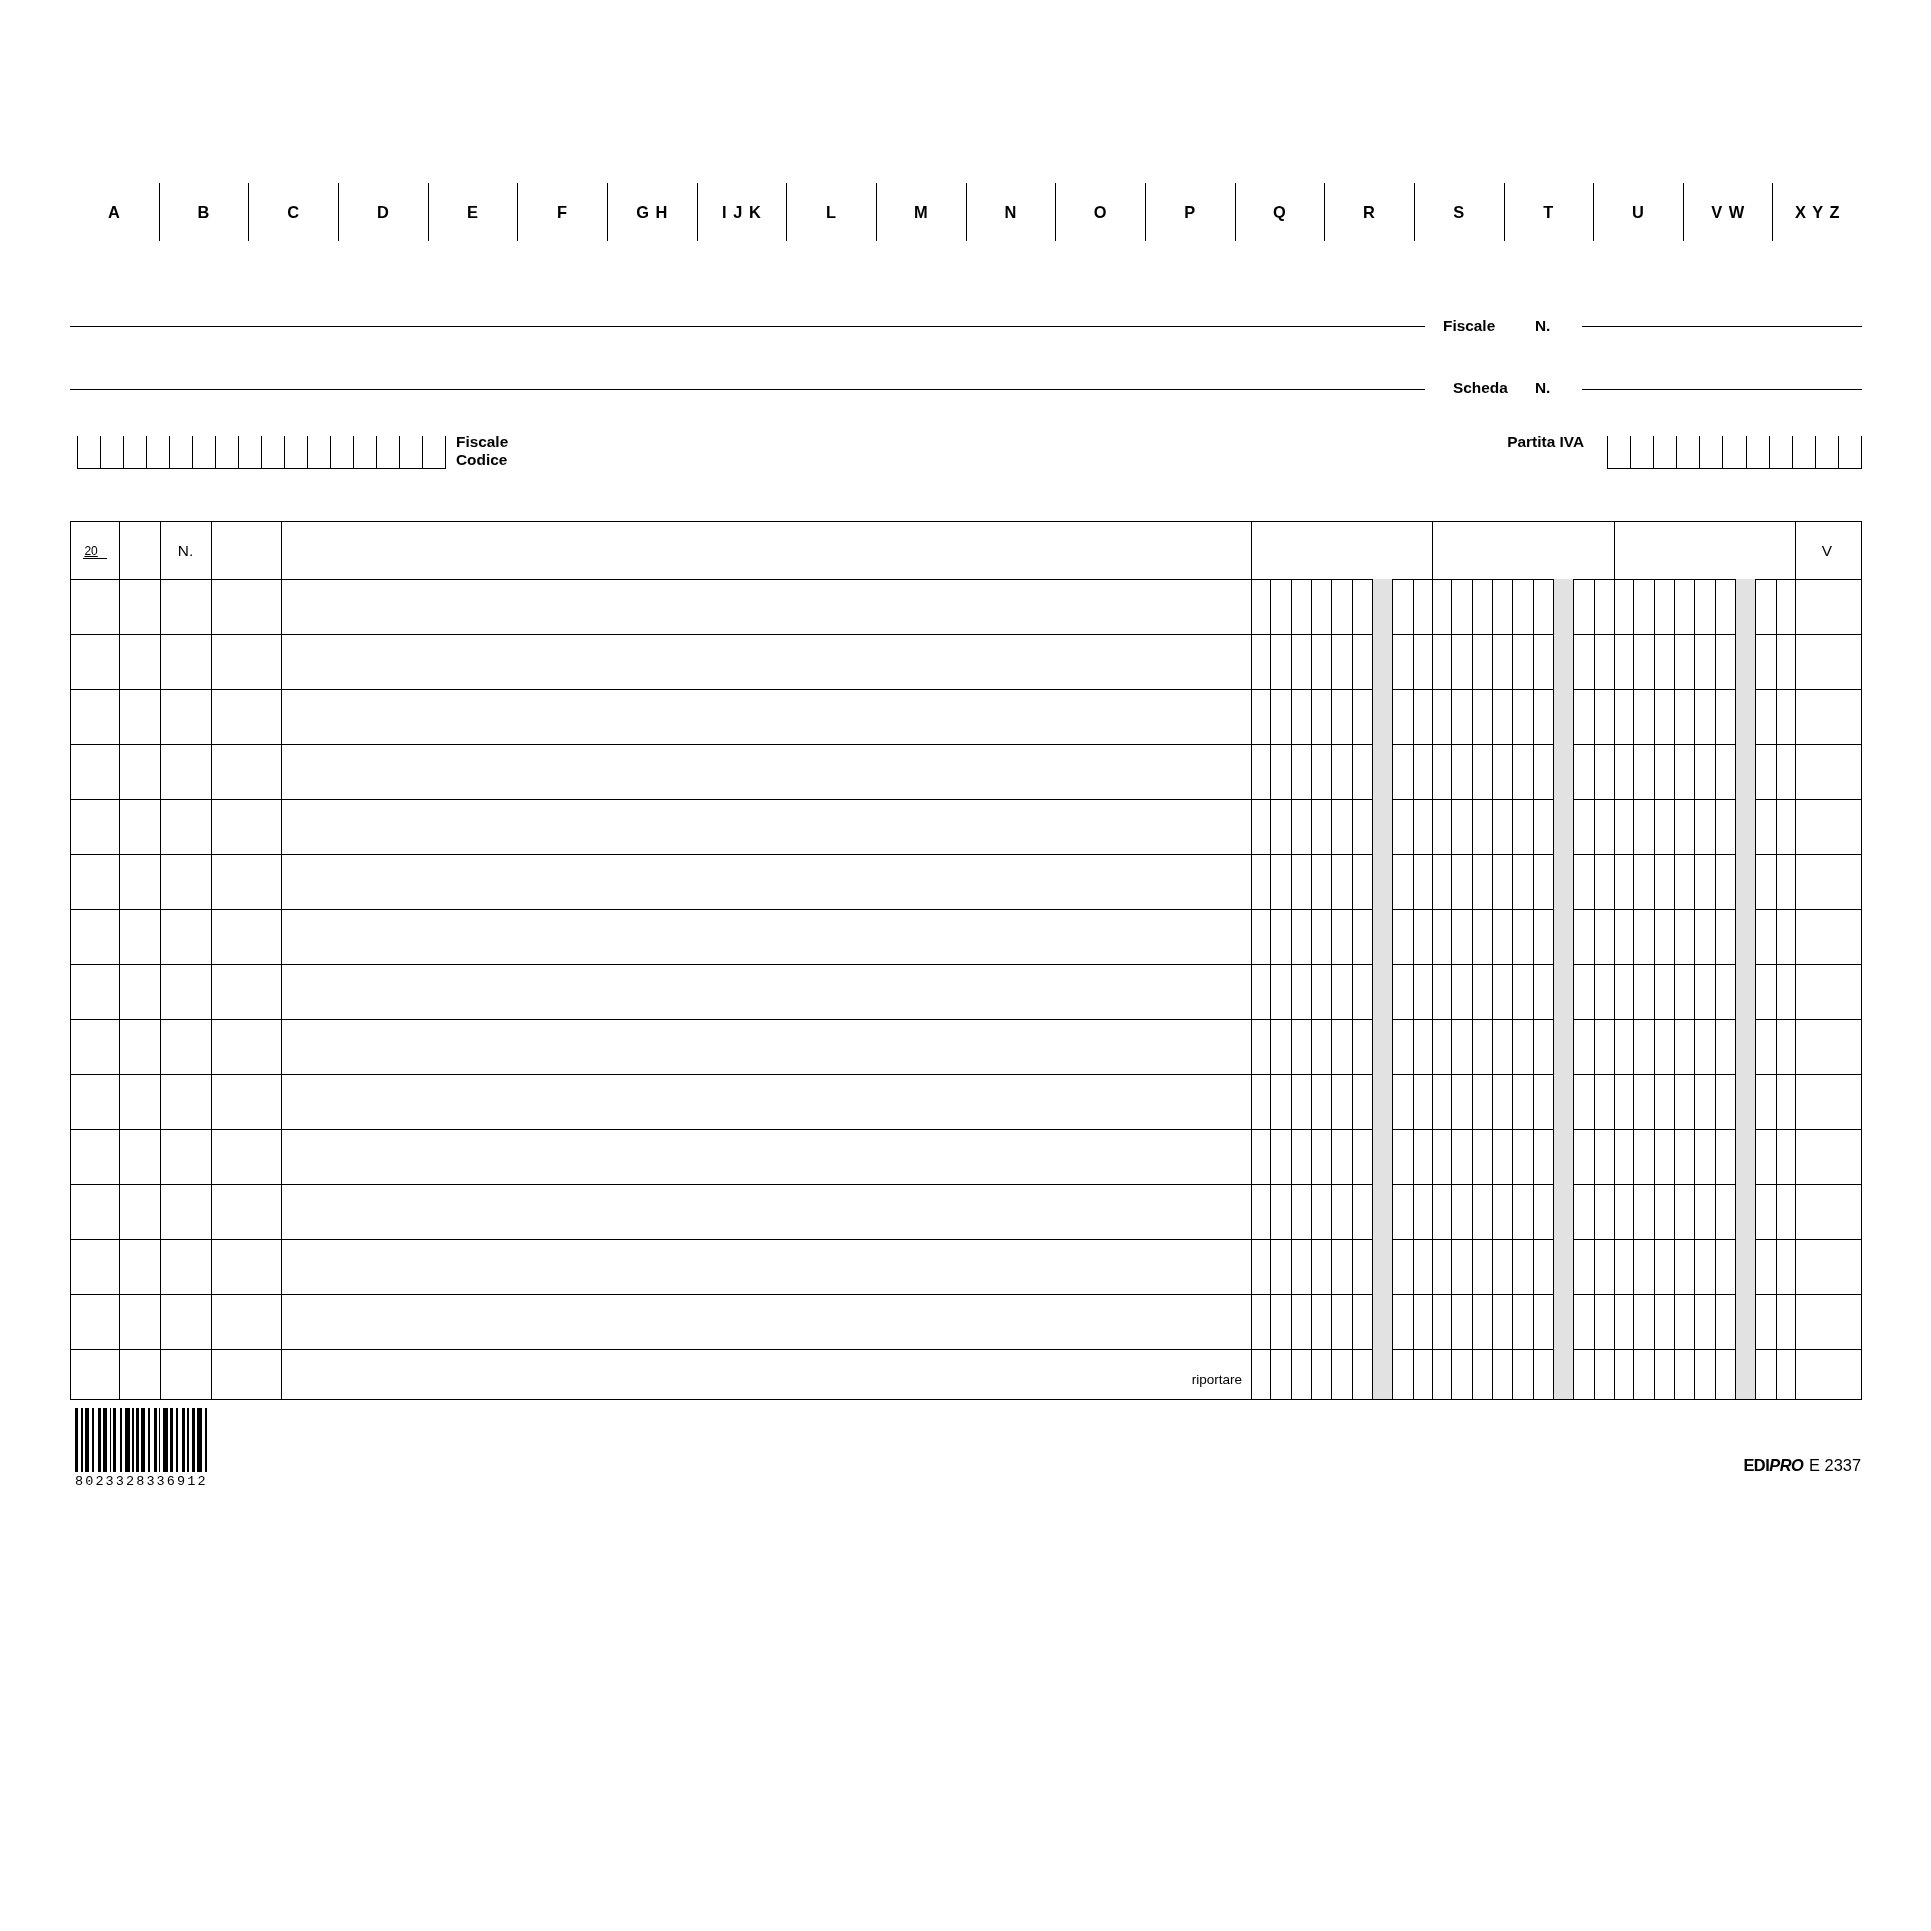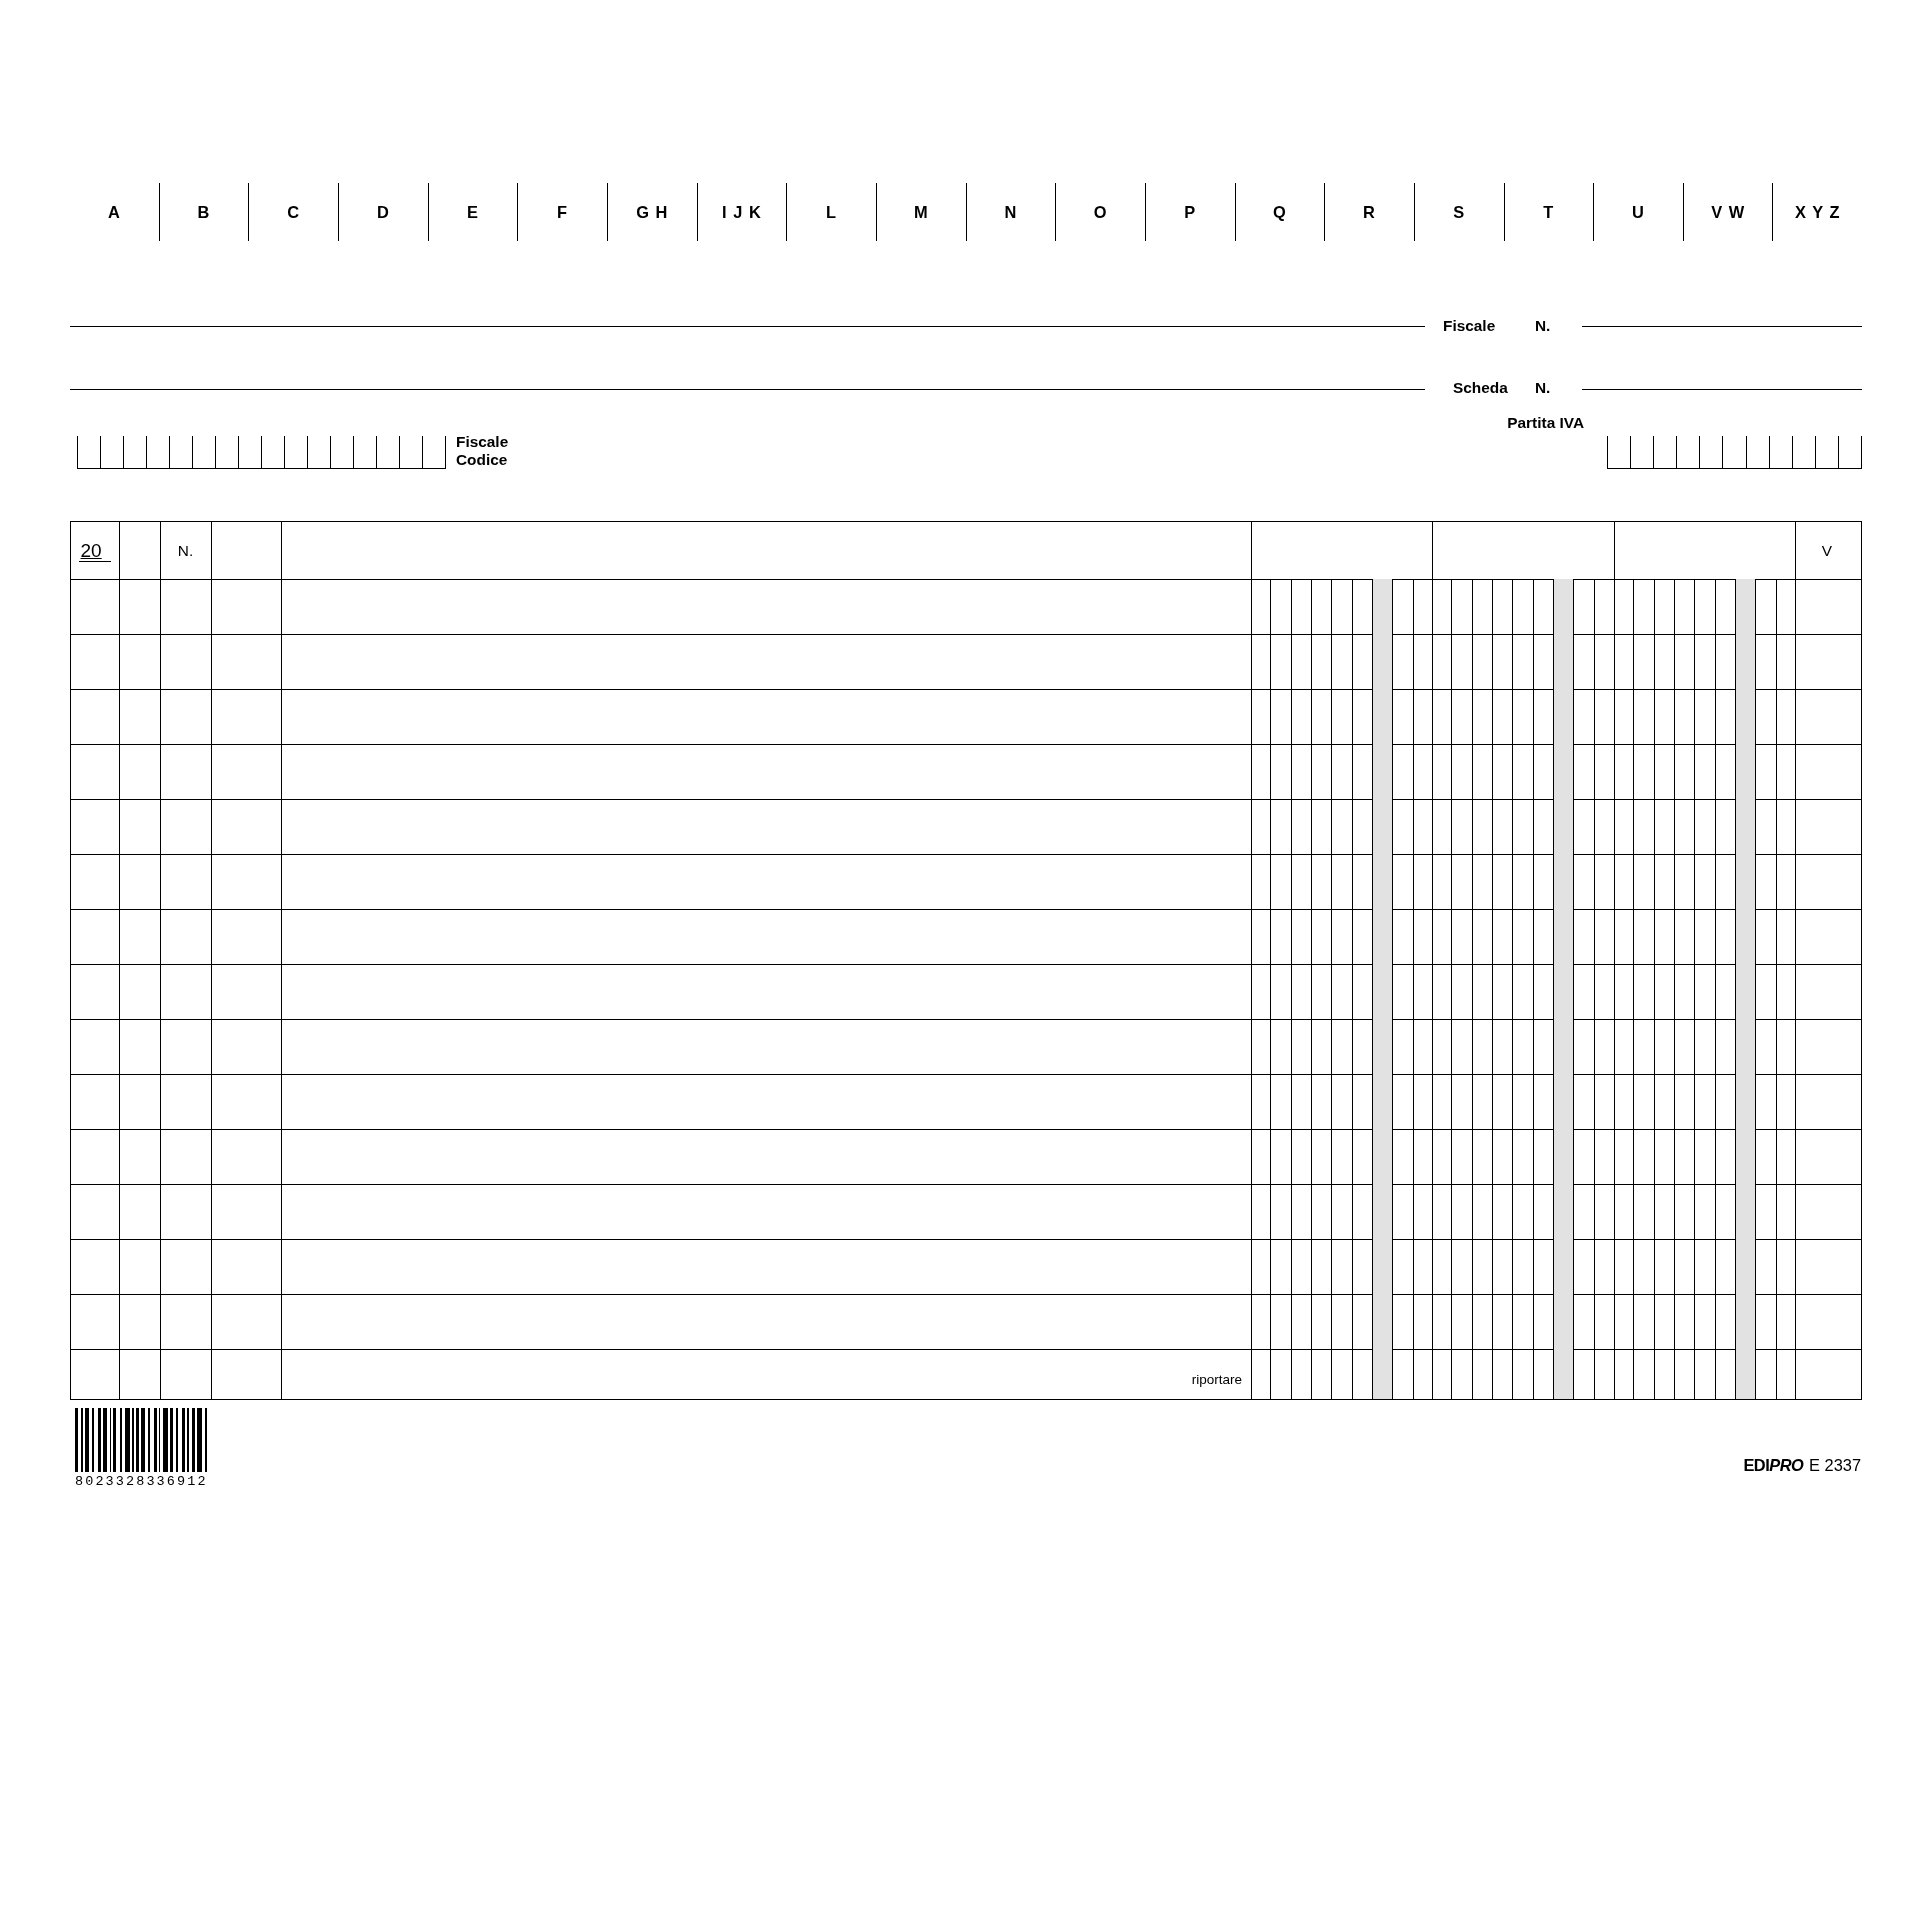--- a/index.html
+++ b/index.html
@@ -121,21 +121,21 @@
 
   .hdr-cell {
     position: absolute;
     font-size: 15.4px;
     display: flex;
     align-items: center;
     justify-content: center;
     white-space: nowrap;
   }
   .hdr-year {
-    font-size: 19px;
+    font-size: 12px;
     text-decoration: underline;
   }
   .hdr-year u {
     text-decoration: none;
     border-bottom: 1.4px solid #000;
     padding: 0 9.7px 0 1.9px;
   }
 
   
   .amt-group {
@@ -257,21 +257,21 @@
     <i></i>
       <i></i>
       <i></i>
       <i></i>
   </div>
   <div class="cf-label" style="left:456px; top:433px;">
     <span>Fiscale</span>
     <span class="l2">Codice</span>
   </div>
 
-  <div class="piva-label" style="left:1439px; top:414px; width:145px;">
+  <div class="piva-label" style="left:1439px; top:433px; width:145px;">
     <span>Partita</span>
     <span class="l2">IVA</span>
   </div>
   <div class="comb" style="left:1607px; top:436px; width:255px; height:33px;">
     <i></i>
       <i></i>
       <i></i>
     <i></i>
       <i></i>
       <i></i>

